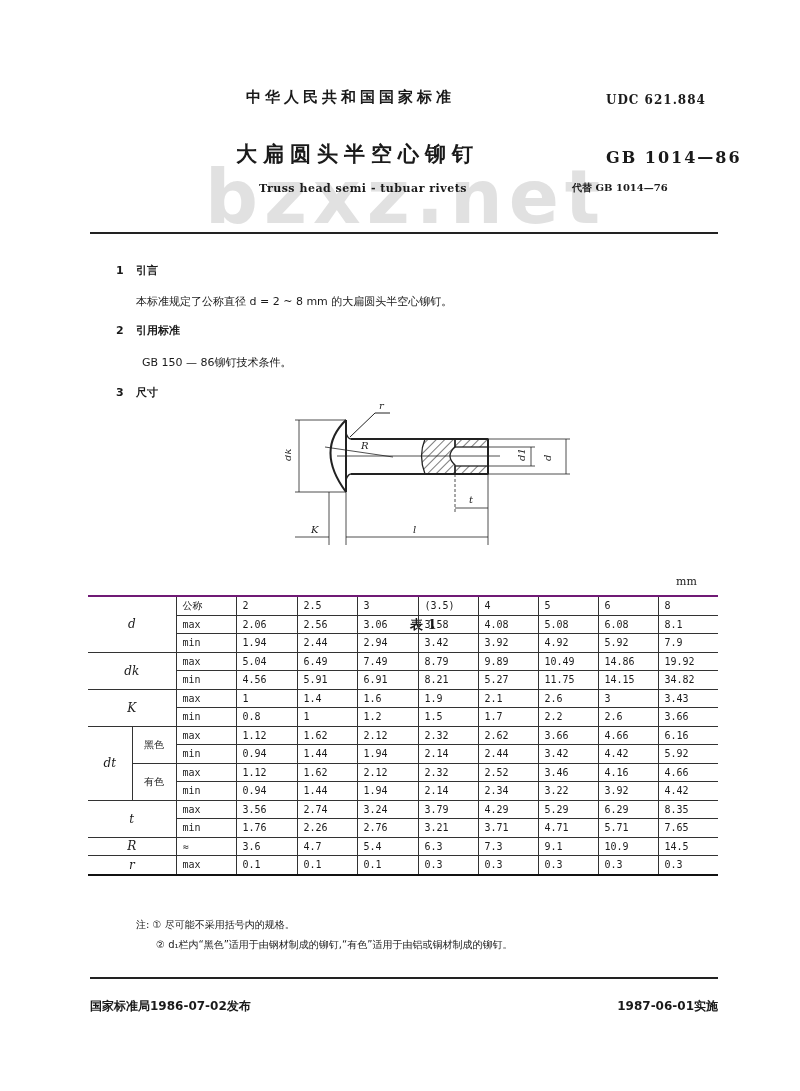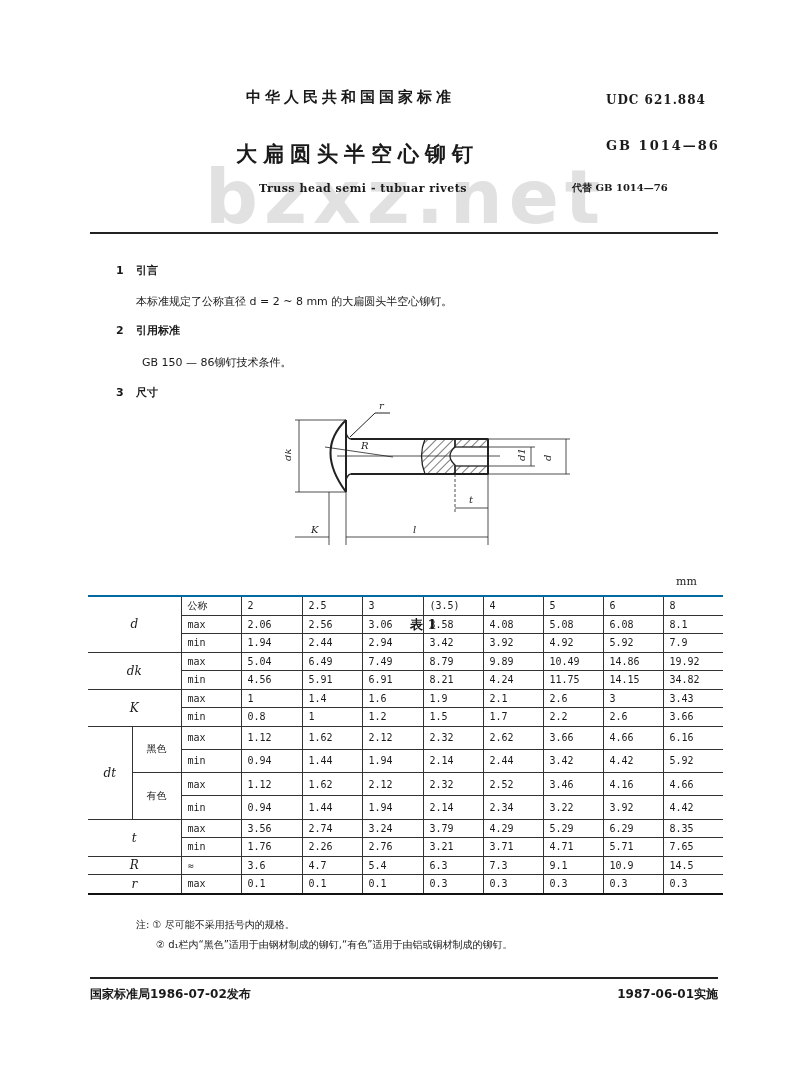--- a/index.html
+++ b/index.html
@@ -2,42 +2,42 @@
 <html><head>
 <meta charset="utf-8">
 <style>
   html,body{margin:0;padding:0;background:#fff;}
   body{width:800px;height:1091px;position:relative;overflow:hidden;color:#1a1a1a;
        font-family:"DejaVu Serif","Liberation Serif",serif;}
   .abs{position:absolute;}
   .hdr-cn{left:246px;top:88px;font-size:15px;font-weight:bold;letter-spacing:4px;font-family:"DejaVu Sans",sans-serif;}
   .udc{left:606px;top:93px;font-size:12px;font-weight:bold;letter-spacing:1px;}
   .title-cn{left:236px;top:140px;font-size:21px;font-weight:bold;letter-spacing:6px;font-family:"DejaVu Sans",sans-serif;text-align:center;}
-  .gbno{left:606px;top:138px;font-size:13px;font-weight:bold;letter-spacing:2px;}
+  .gbno{left:606px;top:148px;font-size:16px;font-weight:bold;letter-spacing:2px;}
   .title-en{left:259px;top:182px;font-size:11px;font-weight:bold;letter-spacing:0.5px;}
   .replaces{left:572px;top:181px;font-size:10px;font-weight:bold;}
   .watermark{left:205px;top:130px;font-size:74px;font-weight:bold;color:rgba(200,200,200,0.55);
        font-family:"DejaVu Sans",sans-serif;letter-spacing:6px;z-index:0;margin-top:24px;}
   .rule{left:90px;width:628px;height:2px;background:#222;}
   .sec{font-size:11px;font-weight:bold;font-family:"DejaVu Sans",sans-serif;}
   .sec .n{display:inline-block;width:20px;}
   .para{font-size:11px;font-family:"DejaVu Sans",sans-serif;}
   .tcap{left:410px;top:572px;font-size:13px;font-weight:bold;margin-top:44px;}
   .unit{left:676px;top:575px;font-size:11px;}
   table.spec{position:absolute;left:88px;top:595px;border-collapse:collapse;font-size:10px;
        font-family:"DejaVu Sans Mono","Liberation Mono",monospace;}
   table.spec td{border:1px solid #333;height:17.5px;padding:0 0 0 6px;text-align:left;white-space:nowrap;}
   table.spec td.lbl{text-align:center;padding:0;font-family:"DejaVu Serif",serif;font-style:italic;font-size:12px;}
-  table.spec td.sub{text-align:center;padding:14px;font-family:"DejaVu Sans",sans-serif;font-size:10px;}
-  table.spec tr:first-child td{border-top:2px solid #0369a1;}
+  table.spec td.sub{text-align:center;padding:0;font-family:"DejaVu Sans",sans-serif;font-size:10px;}
+  table.spec tr:first-child td{border-top:2px solid #701a75;}
   table.spec tr:last-child td{border-bottom:2px solid #111;}
   table.spec td.first{border-left:none;}
   table.spec td.last{border-right:none;}
   .notes{font-size:10px;font-family:"DejaVu Sans",sans-serif;}
-  .foot{font-size:12px;font-weight:bold;font-family:"DejaVu Sans",sans-serif;}
+  .foot{font-size:12px;font-weight:bold;font-family:"DejaVu Sans",sans-serif;margin-top:12px;}
 </style>
 </head>
 <body>
 
 <div class="abs watermark">bzxz.net</div>
 
 <div class="abs hdr-cn">中华人民共和国国家标准</div>
 <div class="abs udc">UDC 621.884</div>
 <div class="abs title-cn">大扁圆头半空心铆钉</div>
 <div class="abs gbno">GB 1014—86</div>
@@ -185,21 +185,21 @@
     <td>10.49</td>
     <td>14.86</td>
     <td class="last">19.92</td>
   </tr>
   <tr>
     <td>min</td>
     <td>4.56</td>
     <td>5.91</td>
     <td>6.91</td>
     <td>8.21</td>
-    <td>4.24</td>
+    <td>5.27</td>
     <td>11.75</td>
     <td>14.15</td>
     <td class="last">34.82</td>
   </tr>
   <tr>
     <td class="lbl first" colspan="2" rowspan="2">K</td>
     <td>max</td>
     <td>1</td>
     <td>1.4</td>
     <td>1.6</td>

